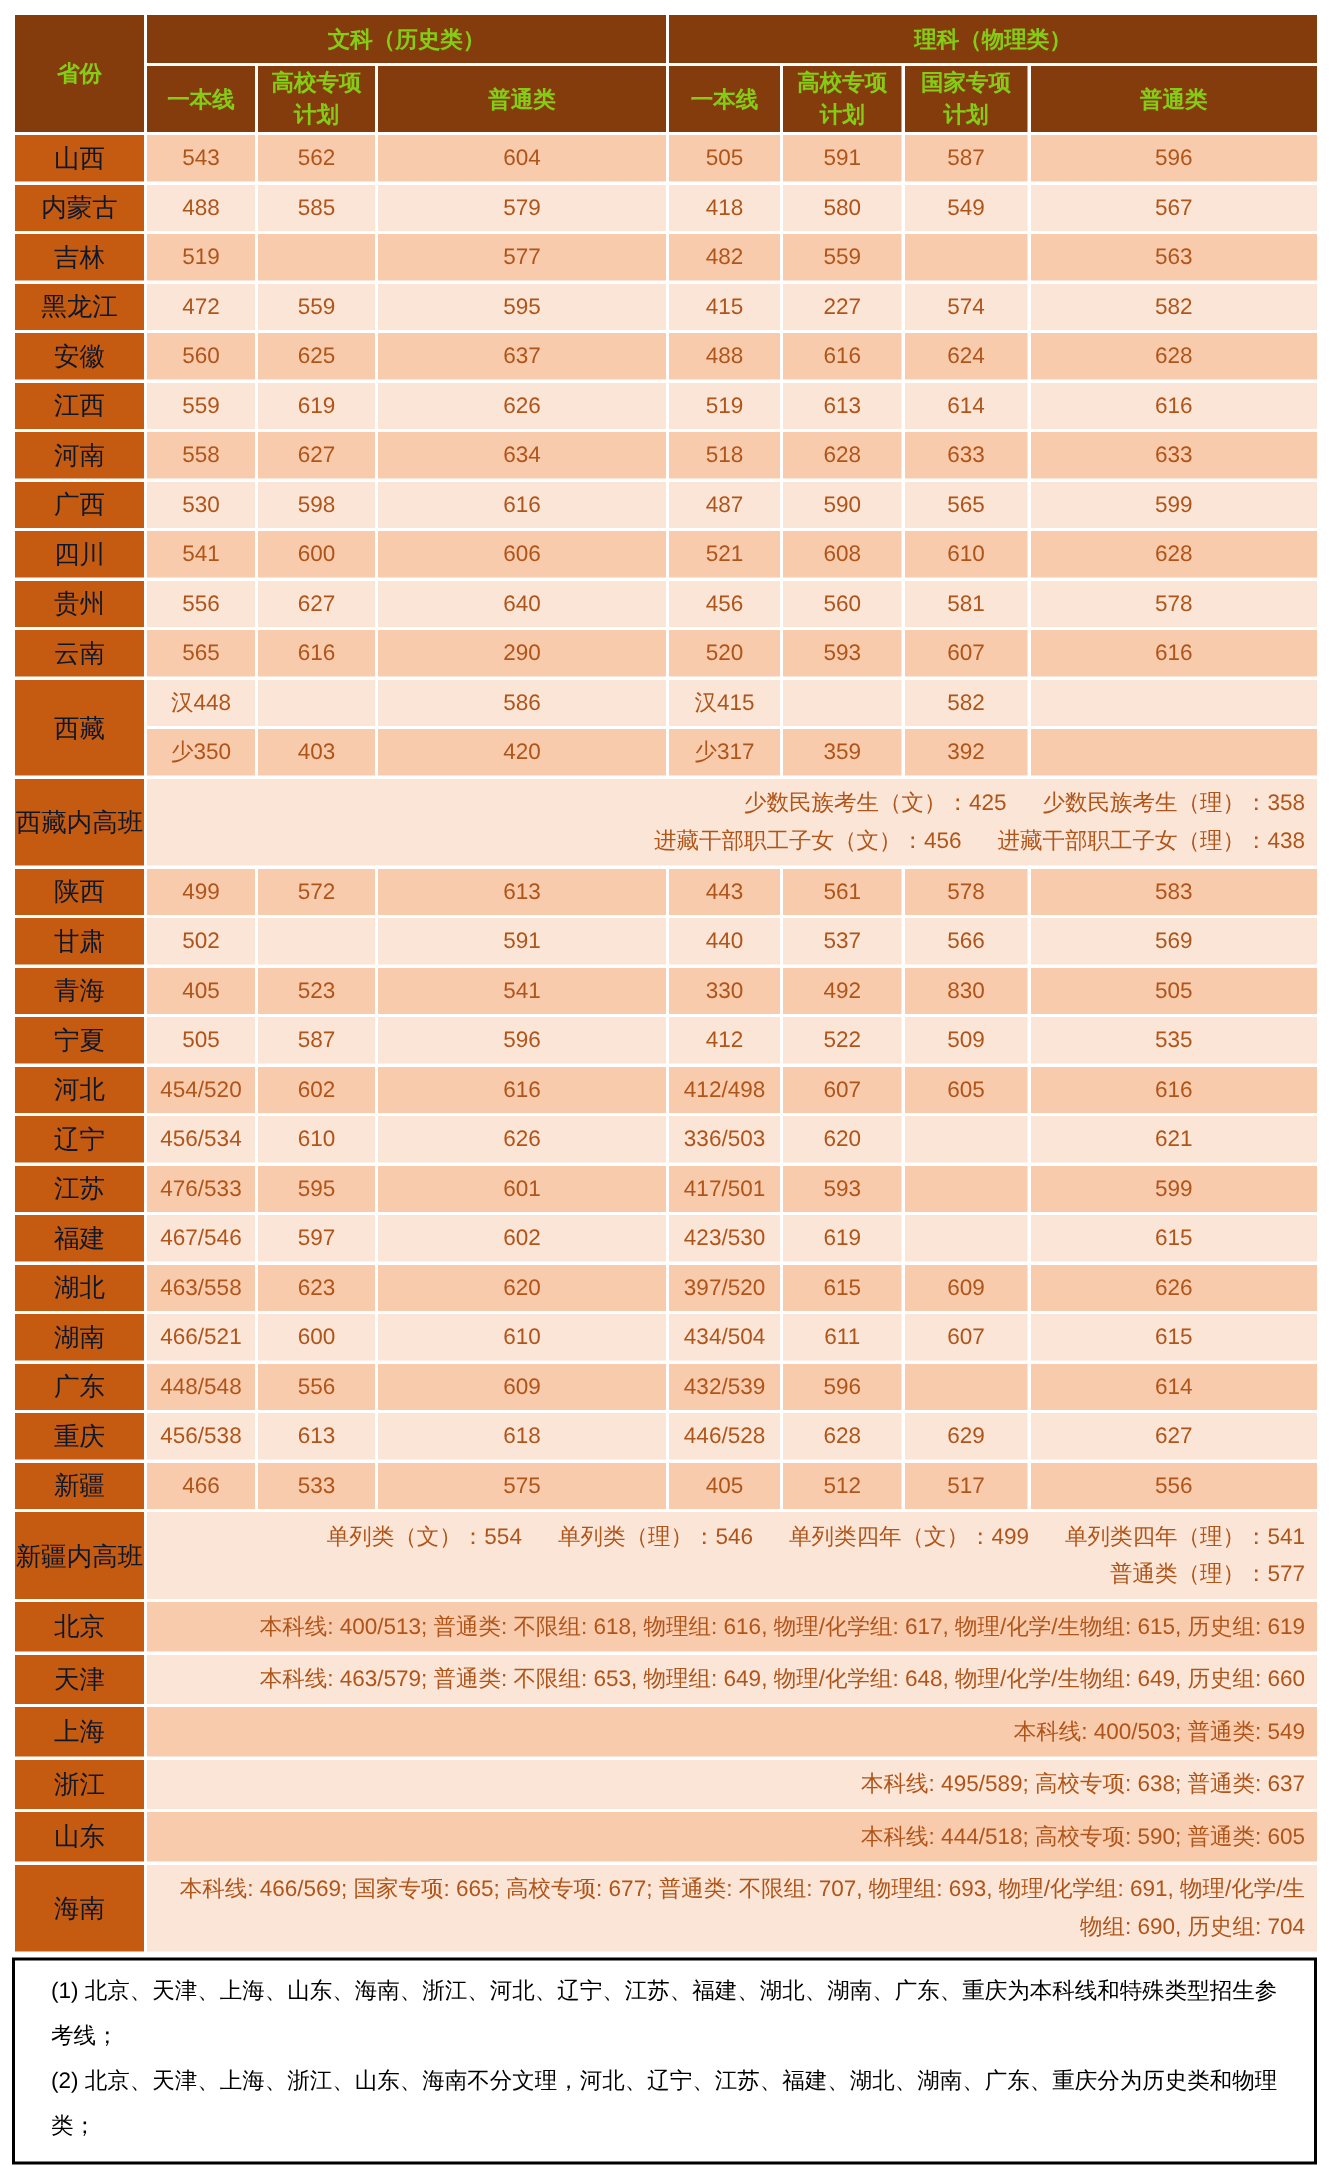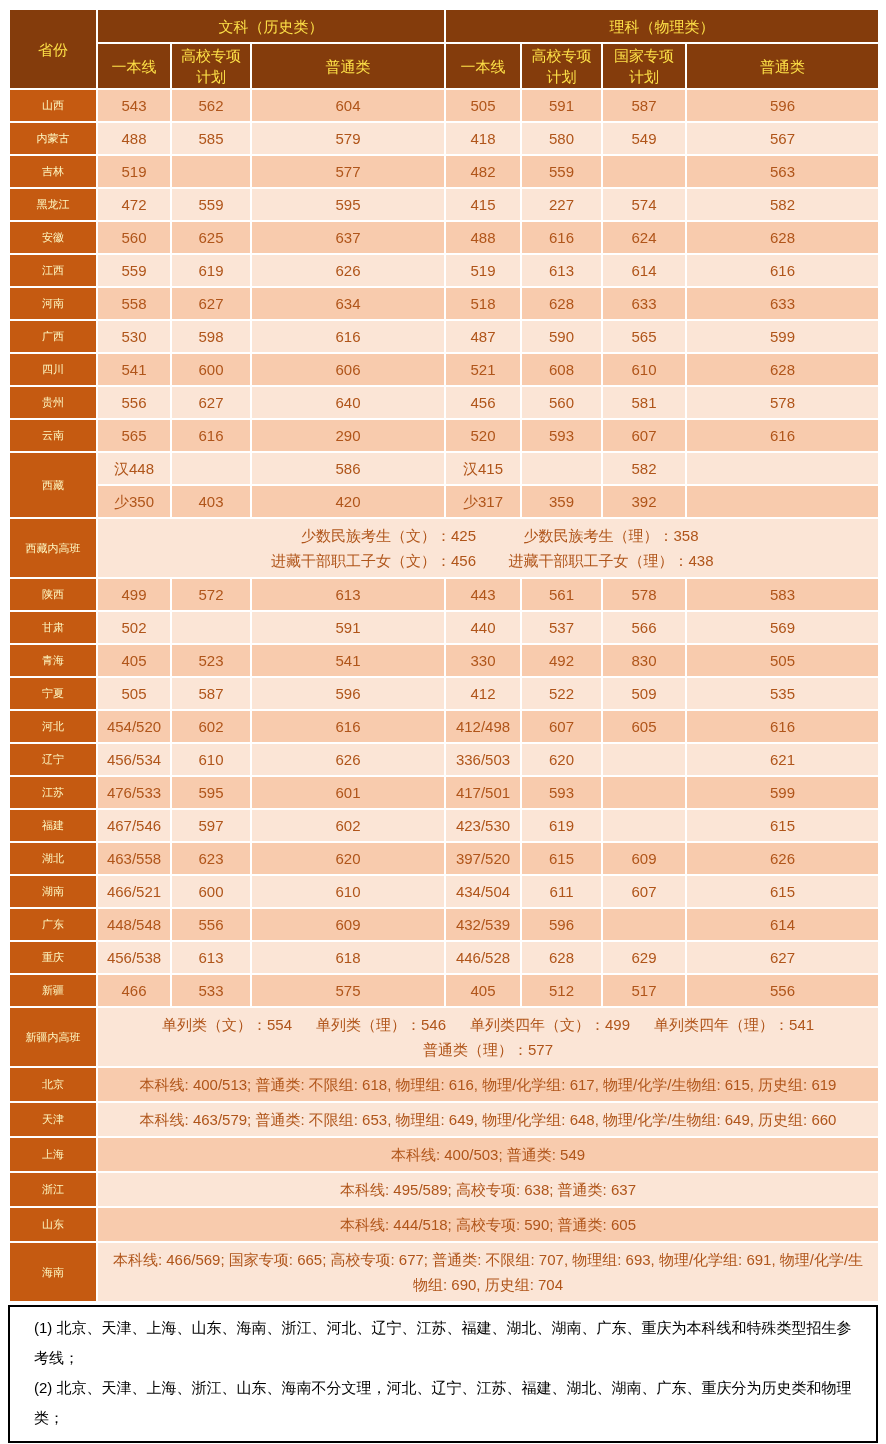--- a/index.html
+++ b/index.html
@@ -24,47 +24,47 @@
     table-layout:fixed;
     width:870px;
   }
   .score-table th,.score-table td{
     border:2px solid #ffffff;
     padding:0;
     overflow:hidden;
   }
   thead th{
     background:var(--header-bg);
-    color:#fde047;
-    font-weight:normal;
+    color:#84cc16;
+    font-weight:bold;
     font-size:15px;
     line-height:21px;
     text-align:center;
     white-space:pre-line;
   }
   thead tr.hrow-1 th{height:34px;}
   thead tr.hrow-2 th{height:46px;}
   th.prov{
     background:var(--label-bg);
-    color:#fef9c3;
+    color:#0f172a;
     font-weight:normal;
-    font-size:11px;
+    font-size:17px;
     text-align:center;
   }
   td.cell{
     color:var(--cell-text);
     font-size:15px;
     text-align:center;
     height:33px;
     line-height:18px;
   }
   td.shade-d{background:var(--row-dark);}
   td.shade-l{background:var(--row-light);}
   td.info{
-    text-align:center;
+    text-align:right;
     padding:4px 8px;
     height:auto;
   }
   .info-line{line-height:25px;}
   .info-seg{display:inline-block;margin-right:24px;}
   .info-seg:last-child{margin-right:0;}
   .k-xzngb .info-seg:first-child{min-width:222px;}
 
   .notes{
     width:870px;

